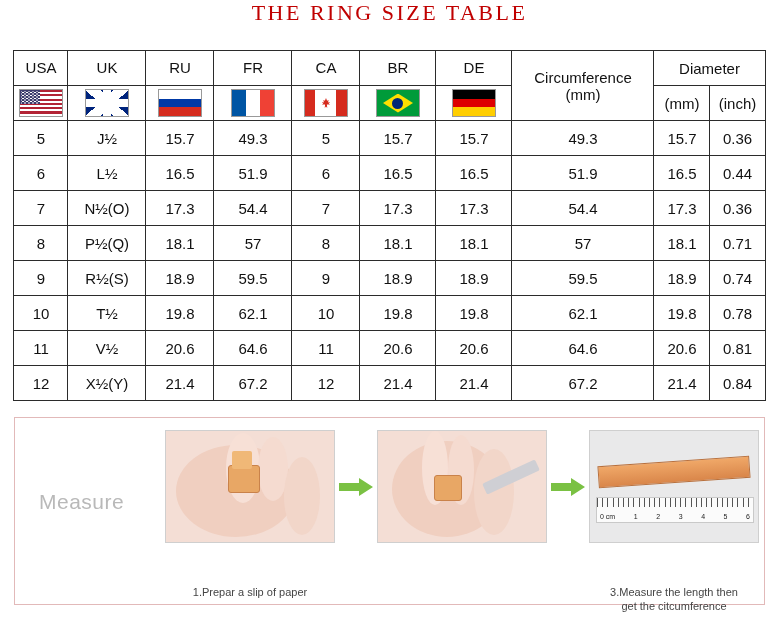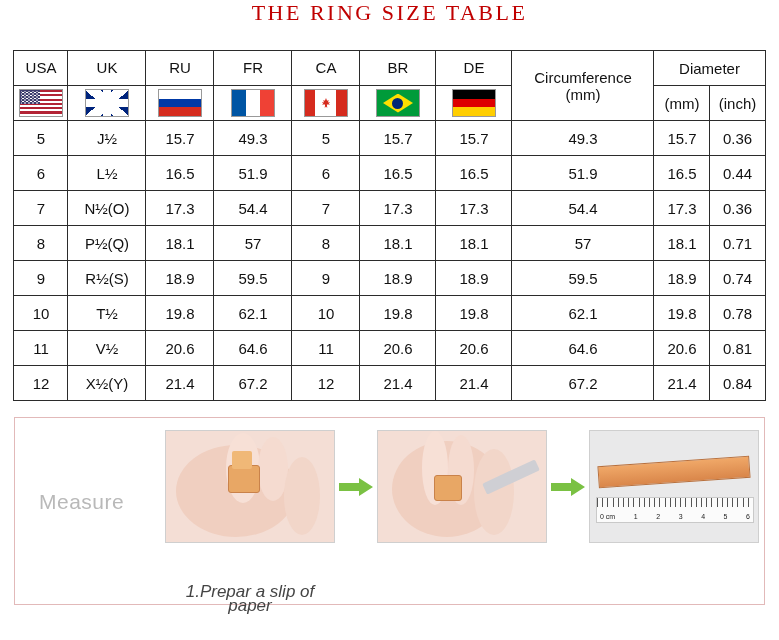--- a/index.html
+++ b/index.html
@@ -204,25 +204,24 @@
   }
   .photo-hand {
     background: #f4ded5;
   }
   .skin-shape {
     position: absolute;
     border-radius: 50%;
     background: #f0cfc0;
   }
   .step-caption {
-    font-size: 17px;
+    font-size: 11px;
     color: #444;
     line-height: 14px;
     margin-top: 42px;
-    font-style: italic;
   }
   .arrow {
     width: 42px;
     height: 113px;
     display: flex;
     align-items: center;
     justify-content: center;
   }
   .arrow svg { display:block; }
   .photo-ruler {
@@ -465,18 +464,22 @@
               <span>0 cm</span>
               <span>1</span>
               <span>2</span>
               <span>3</span>
               <span>4</span>
               <span>5</span>
               <span>6</span>
             </div>
           </div>
         </div>
+        <div class="step-caption">
+          <div>3.Measure the length then</div>
+          <div>get the citcumference</div>
+        </div>
       </div>
 
     </div>
   </div>
 
 </div>
 
 </body></html>

